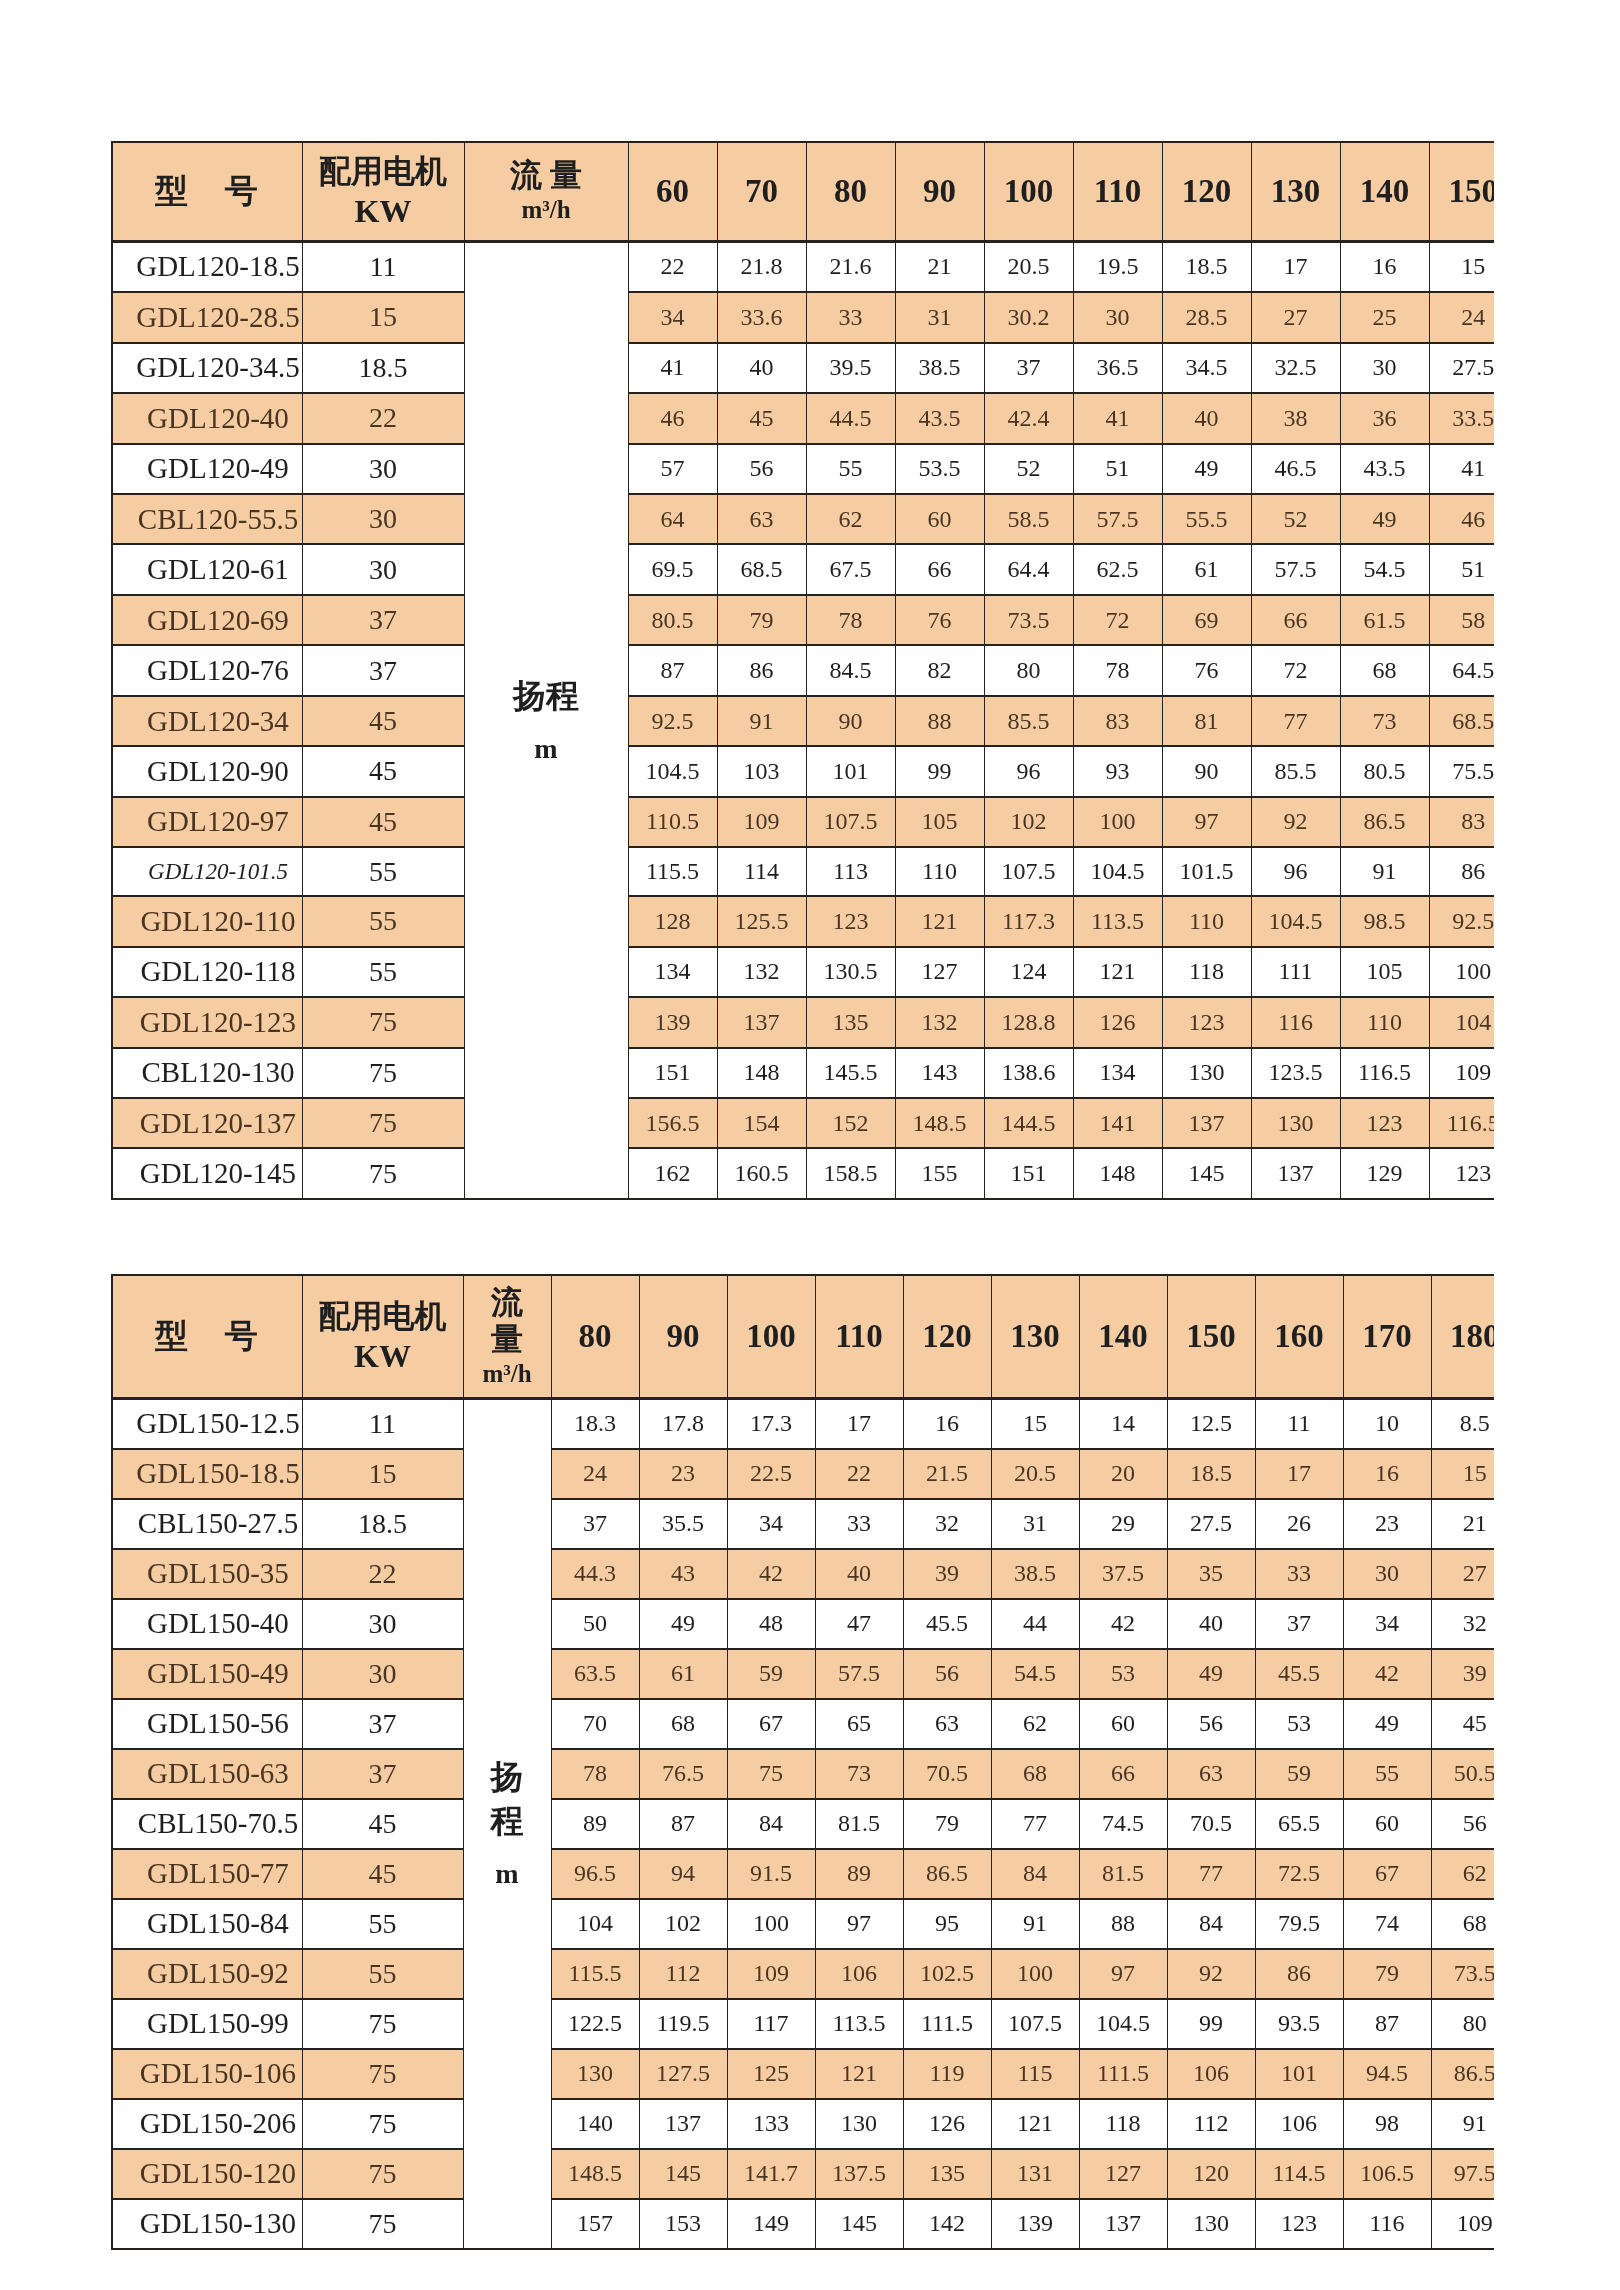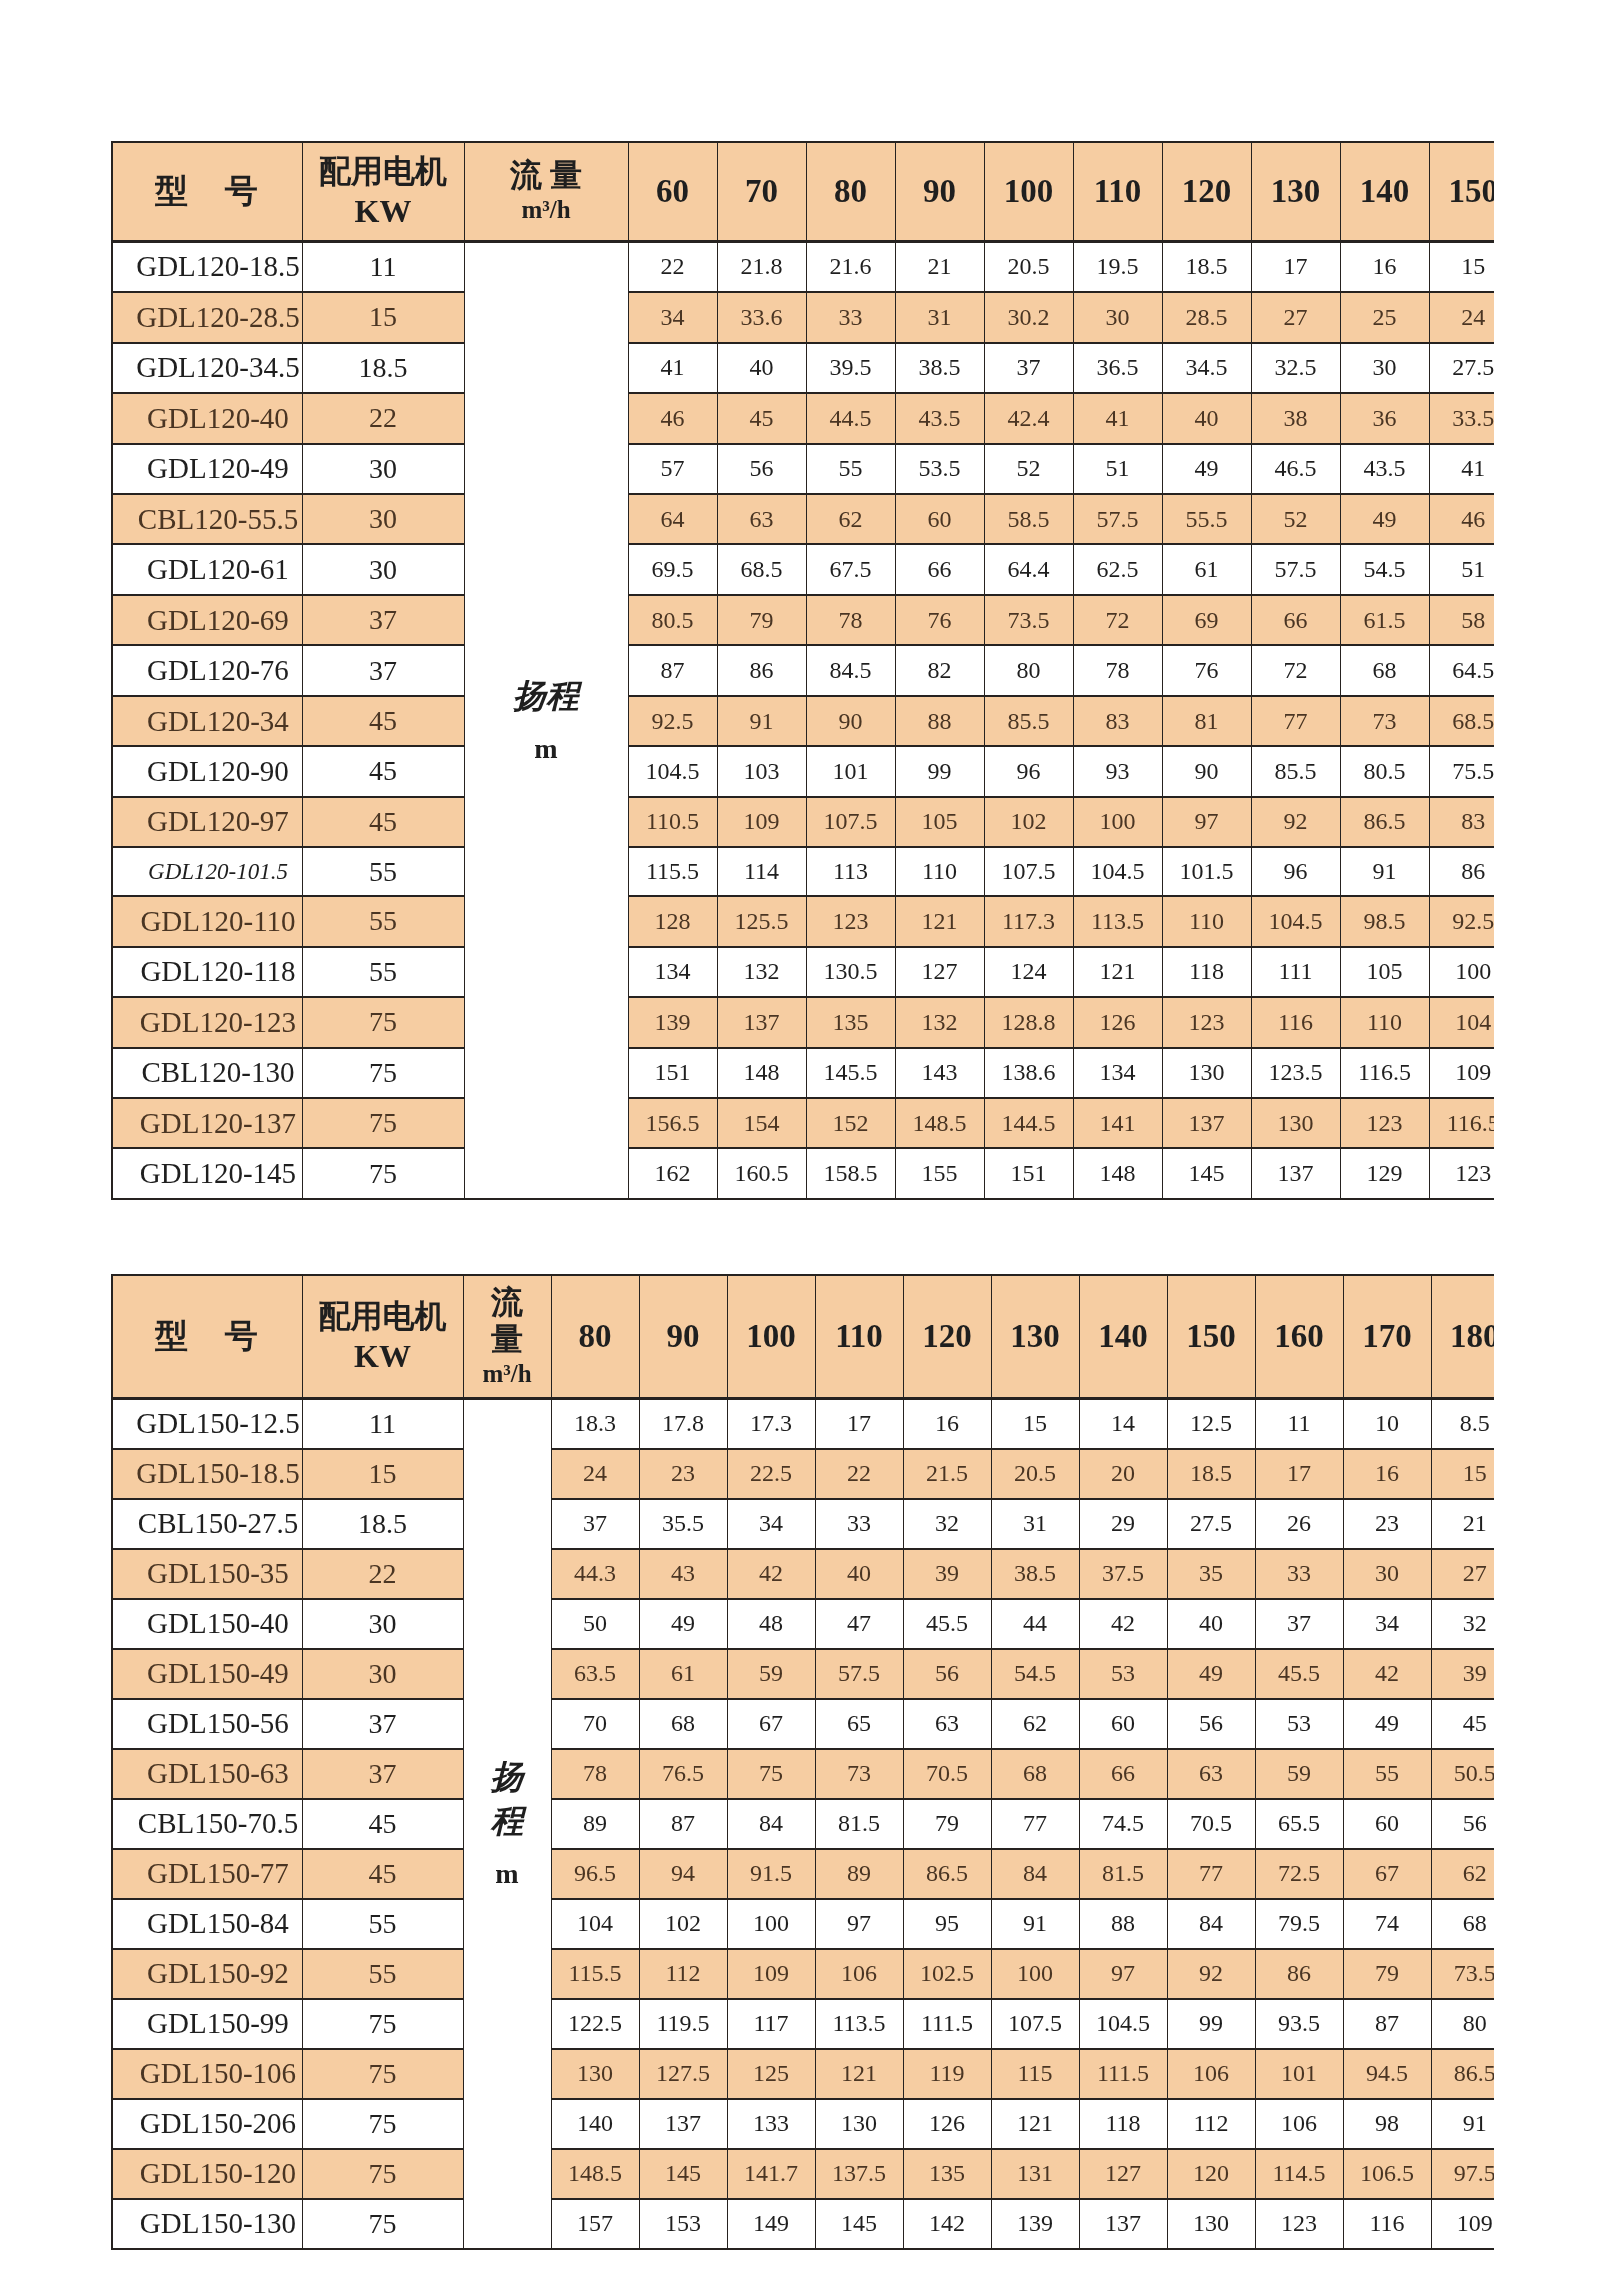--- a/index.html
+++ b/index.html
@@ -48,21 +48,21 @@
     font-size:29px;
   }
   .td-model.small{font-size:23px;font-style:italic;}
   .td-kw{font-size:28px;}
   .td-value{font-size:24px;}
   .td-headcol{
     background:#ffffff !important;
     color:#1f1f1f !important;
     font-weight:bold;
   }
-  .td-headcol .cn{font-size:33px;line-height:1.35;font-style:italic;}
+  .td-headcol .cn{font-size:33px;line-height:1.35;}
   .td-headcol .unit{font-size:28px;font-weight:bold;line-height:1.3;margin-top:12.5px;}
 </style>
 </head>
 <body>
 
 <div class="page">
   <table class="pump t0">
       <colgroup>
         <col style="width: 190px;">
         <col style="width: 162px;">

